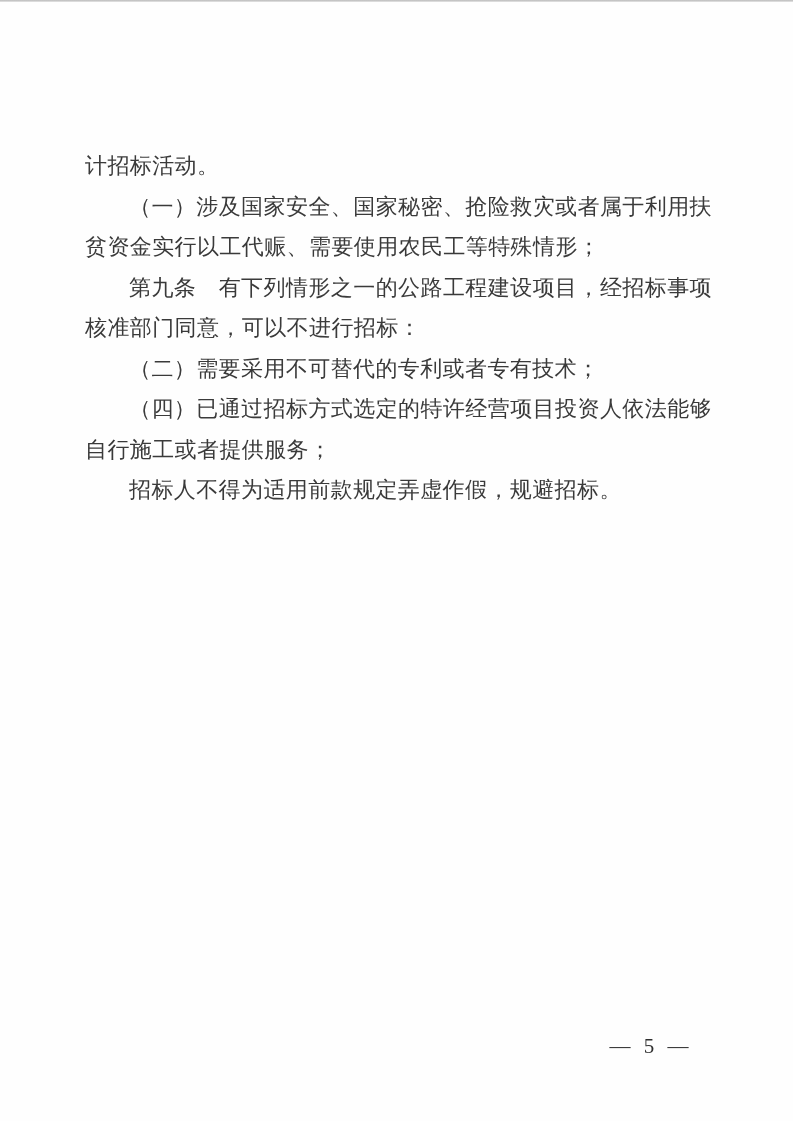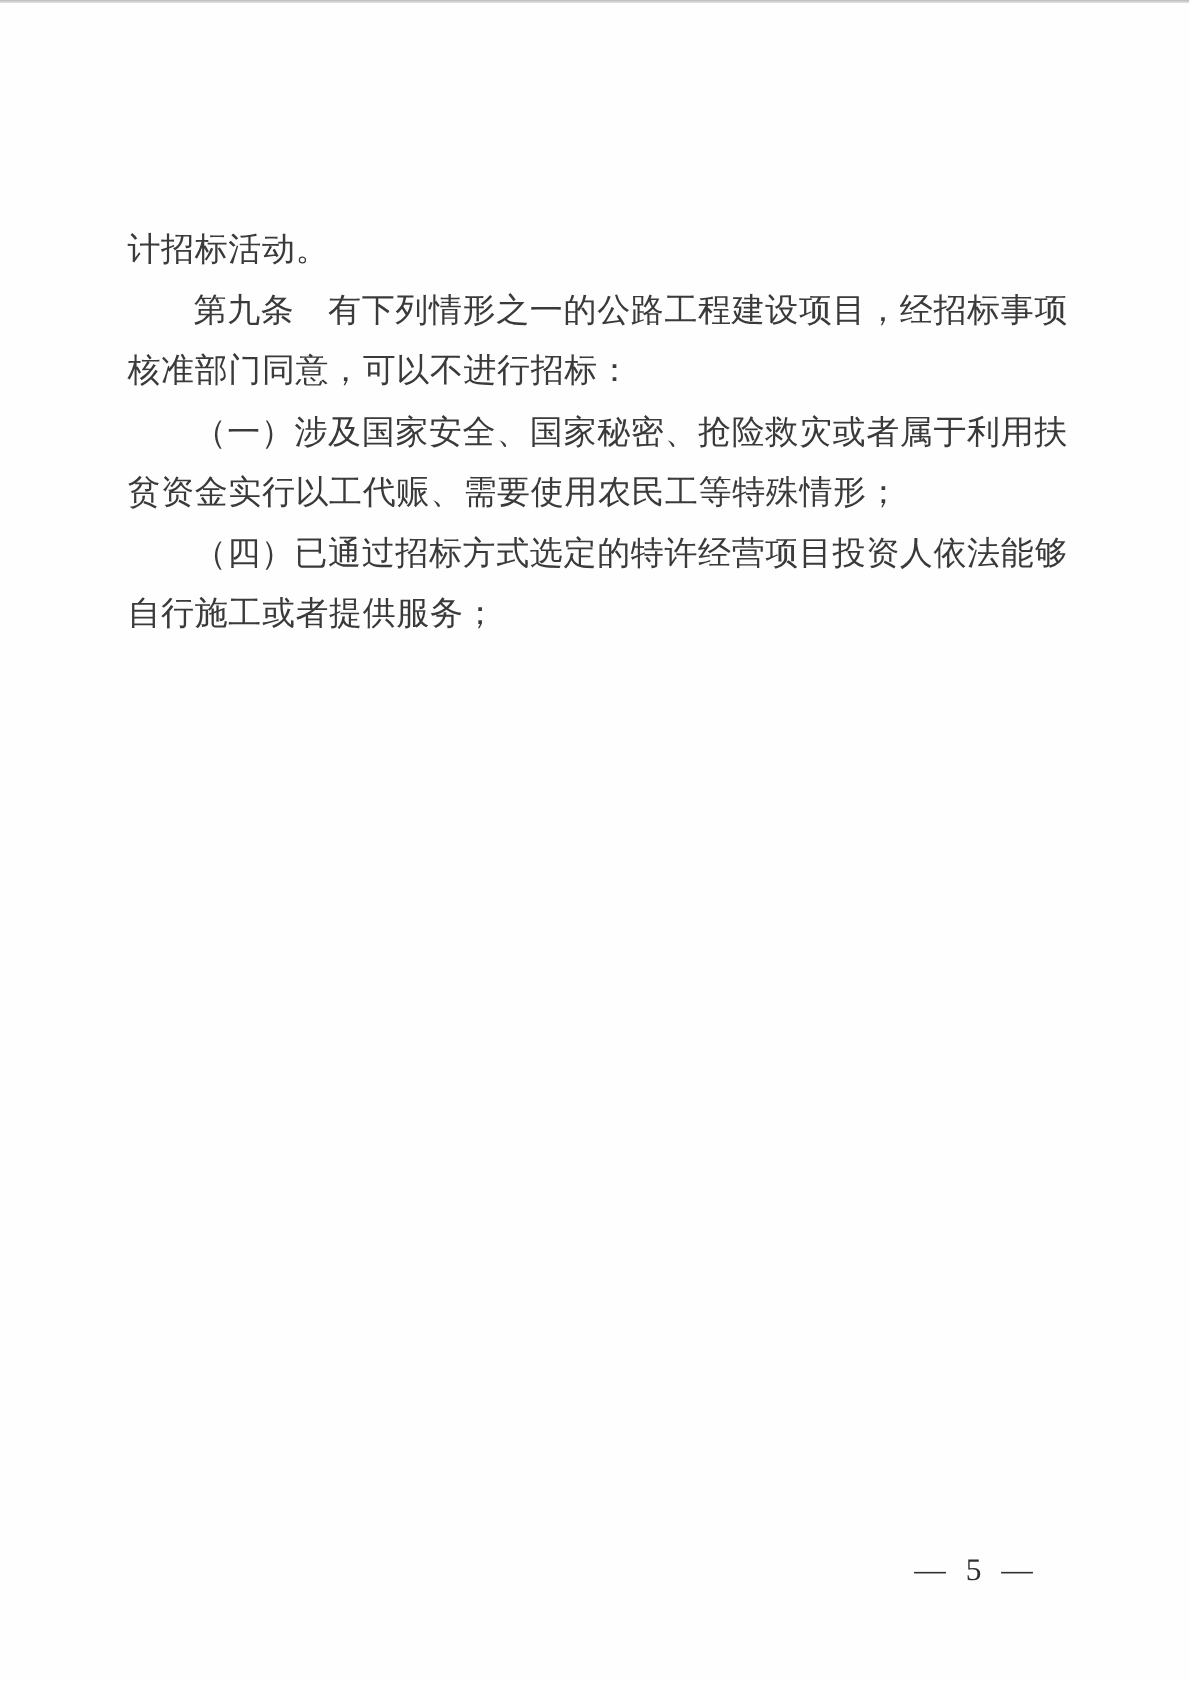--- a/index.html
+++ b/index.html
@@ -59,20 +59,22 @@
   </style>
 </head>
 <body>
 
 <div class="page">
 
   <div class="scan-edge-top"></div>
 
   <div class="content">
     <p>计招标活动。</p>
+    <p class="indent">（一）涉及国家安全、国家秘密、抢险救灾或者属于利用扶贫资金实行以工代赈、需要使用农民工等特殊情形；</p>
     <p class="indent">第九条　有下列情形之一的公路工程建设项目，经招标事项核准部门同意，可以不进行招标：</p>
-    <p class="indent">（一）涉及国家安全、国家秘密、抢险救灾或者属于利用扶贫资金实行以工代赈、需要使用农民工等特殊情形；</p>
+    <p class="indent">（二）需要采用不可替代的专利或者专有技术；</p>
     <p class="indent">（四）已通过招标方式选定的特许经营项目投资人依法能够自行施工或者提供服务；</p>
+    <p class="indent">招标人不得为适用前款规定弄虚作假，规避招标。</p>
   </div>
 
   <div class="footer-pagenum">— 5 —</div>
 
 </div>
 
 </body></html>

